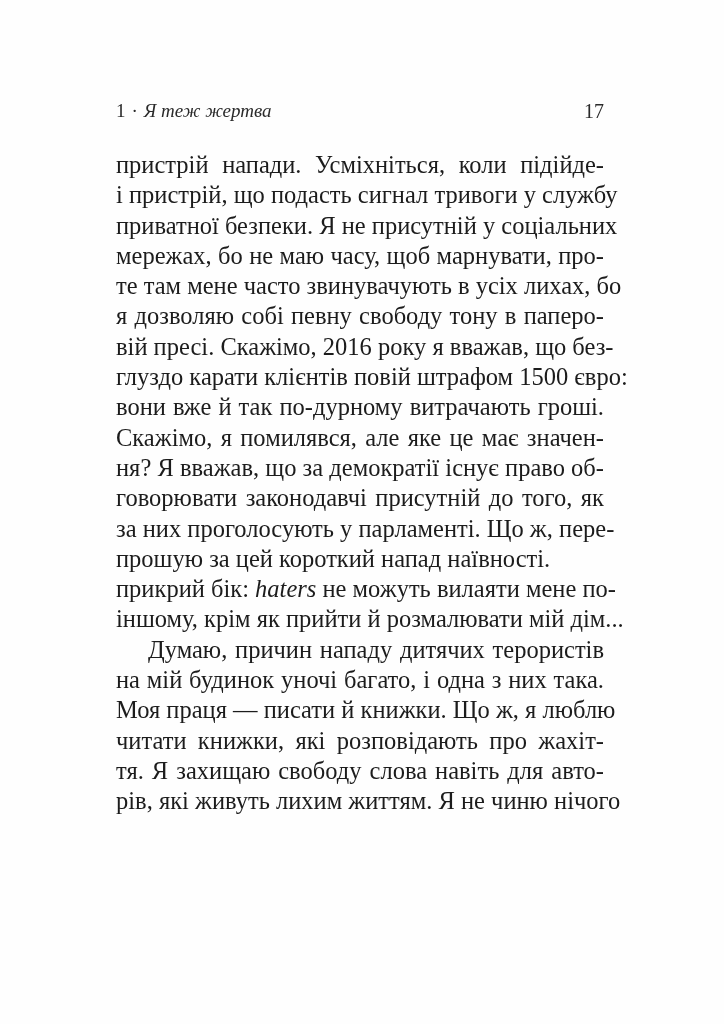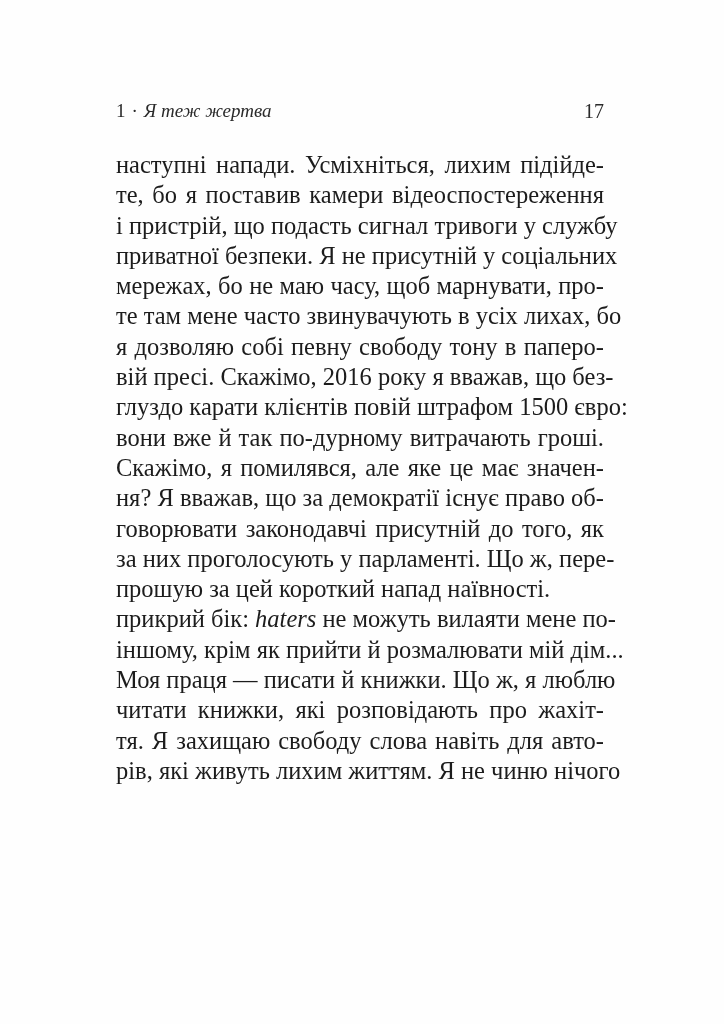--- a/index.html
+++ b/index.html
@@ -35,37 +35,38 @@
 <div class="page">
   <div class="running-head">
     <span class="chap">
       <span class="num">1</span><span class="sep">·</span><span class="title">Я теж жертва</span>
     </span>
     <span class="folio">17</span>
   </div>
 
   <div class="body-text">
 
-    <span class="line">наступні напади. Усміхніться, лихим підійде-</span>
-    <span class="line">те, бо я поставив камери відеоспостереження</span>
+    <span class="line">пристрій напади. Усміхніться, коли підійде-</span>
     <span class="line">і пристрій, що подасть сигнал тривоги у службу</span>
     <span class="line">приватної безпеки. Я не присутній у соціальних</span>
     <span class="line">мережах, бо не маю часу, щоб марнувати, про-</span>
     <span class="line">те там мене часто звинувачують в усіх лихах, бо</span>
     <span class="line">я дозволяю собі певну свободу тону в паперо-</span>
     <span class="line">вій пресі. Скажімо, 2016 року я вважав, що без-</span>
     <span class="line">глуздо карати клієнтів повій штрафом 1500 євро:</span>
     <span class="line">вони вже й так по-дурному витрачають гроші.</span>
     <span class="line">Скажімо, я помилявся, але яке це має значен-</span>
     <span class="line">ня? Я вважав, що за демократії існує право об-</span>
     <span class="line">говорювати законодавчі присутній до того, як</span>
     <span class="line">за них проголосують у парламенті. Що ж, пере-</span>
     <span class="line last">прошую за цей короткий напад наївності.</span>
 
     <span class="line"><span>прикрий бік: </span><span class="it">haters</span><span> не можуть вилаяти мене по-</span></span>
     <span class="line last">іншому, крім як прийти й розмалювати мій дім...</span>
 
+    <span class="line indent">Думаю, причин нападу дитячих терористів</span>
+    <span class="line">на мій будинок уночі багато, і одна з них така.</span>
     <span class="line">Моя праця — писати й книжки. Що ж, я люблю</span>
     <span class="line">читати книжки, які розповідають про жахіт-</span>
     <span class="line">тя. Я захищаю свободу слова навіть для авто-</span>
     <span class="line">рів, які живуть лихим життям. Я не чиню нічого</span>
   </div>
 </div>
 
 </body></html>

